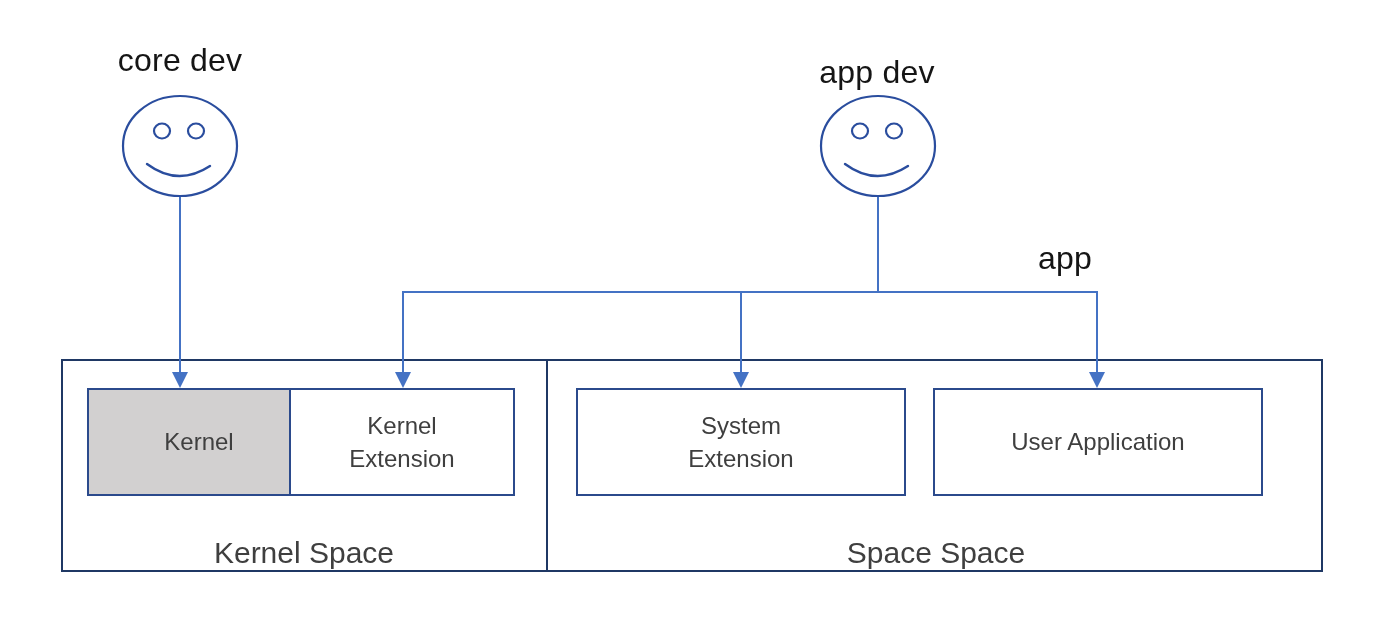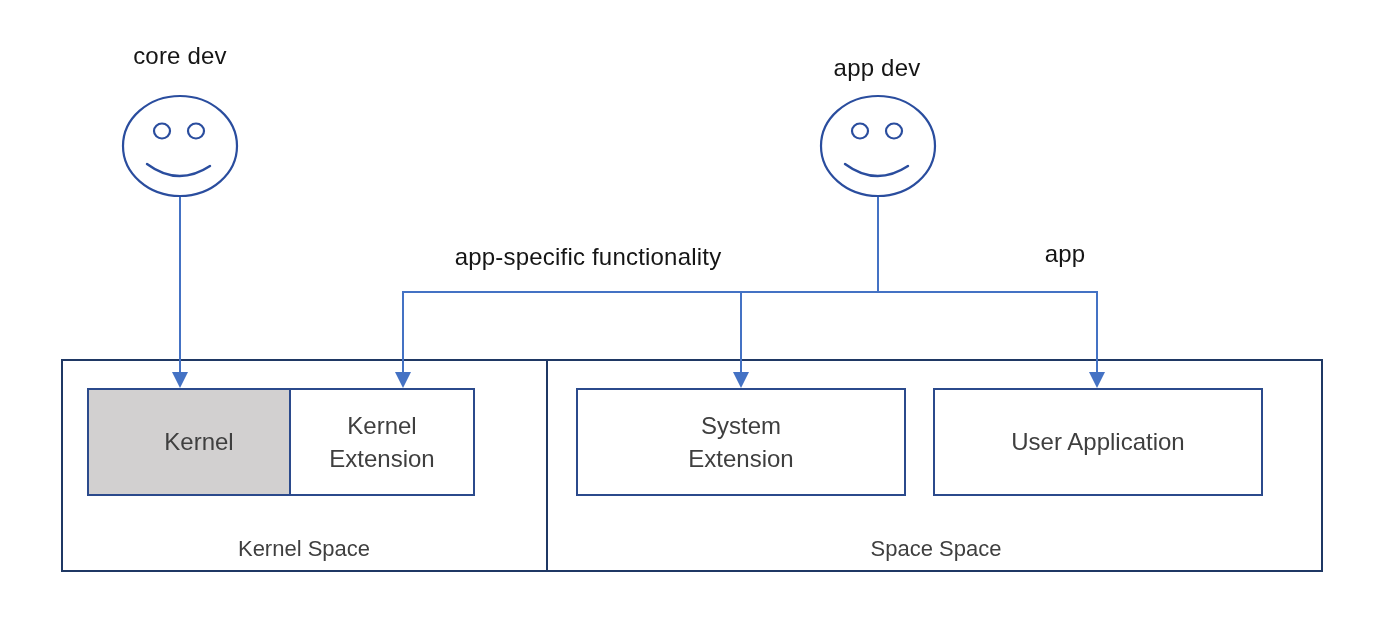--- a/index.html
+++ b/index.html
@@ -12,60 +12,59 @@
     --title-black:#151515;
   }
   html,body{margin:0;padding:0;background:#ffffff;}
   .stage{
     position:relative;width:1400px;height:634px;background:#ffffff;overflow:hidden;
     font-family:"Liberation Sans","DejaVu Sans",sans-serif;
   }
   .svg-layer{position:absolute;left:0;top:0;width:1400px;height:634px;z-index:3;pointer-events:none;}
   .toplabel{
     position:absolute;transform:translateX(-50%);white-space:nowrap;
-    font-size:24px;color:var(--title-black);z-index:4;letter-spacing:0.2px;
+    font-size:32px;color:var(--title-black);z-index:4;letter-spacing:0.2px;
   }
   .container-rect{
     position:absolute;box-sizing:border-box;border:2px solid var(--container-border);
     background:transparent;z-index:1;
   }
   .space-label{
     position:absolute;transform:translateX(-50%);white-space:nowrap;
-    font-size:22px;color:var(--label-dark);z-index:2;
+    font-size:30px;color:var(--label-dark);z-index:2;
   }
   .box{
     position:absolute;box-sizing:border-box;border:2px solid var(--box-border);
     background:#ffffff;display:flex;align-items:center;justify-content:center;
     text-align:center;font-size:24px;color:var(--label-dark);line-height:1.38;z-index:2;
   }
   .box .wrap{max-width:175px;}
   .box-kernel{background:var(--kernel-fill);}
   .box-kernel .wrap{max-width:120px;}
 </style>
 </head>
 <body>
 
 <div class="stage">
 
   <div class="toplabel" style="left:180px;top:42px;">core dev</div>
   <div class="toplabel" style="left:877px;top:42px;margin-top:12px;">app dev</div>
 
-  <div class="toplabel" style="left:588px;top:243px;">app-specific functionality</div>
   <div class="toplabel" style="left:1020px;top:240px;margin-left:45px;">app</div>
 
   <div class="container-rect" style="left:61px;top:359px;width:487px;height:213px;"></div>
   <div class="space-label" style="left:304px;top:536px;">Kernel Space</div>
 
   <div class="container-rect" style="left:546px;top:359px;width:777px;height:213px;"></div>
   <div class="space-label" style="left:936px;top:536px;">Space Space</div>
 
   <div class="box box-kernel" style="left:87px;top:388px;width:224px;height:108px;">
     <span class="wrap">Kernel</span>
   </div>
-  <div class="box" style="left:289px;top:388px;width:186px;height:108px;">
+  <div class="box" style="left:289px;top:388px;width:226px;height:108px;">
     <span class="wrap">Kernel Extension</span>
   </div>
   <div class="box" style="left:933px;top:388px;width:330px;height:108px;">
     <span class="wrap">User Application</span>
   </div>
   <div class="box" style="left:576px;top:388px;width:330px;height:108px;">
     <span class="wrap">System Extension</span>
   </div>
 
   <svg class="svg-layer" viewBox="0 0 1400 634">

